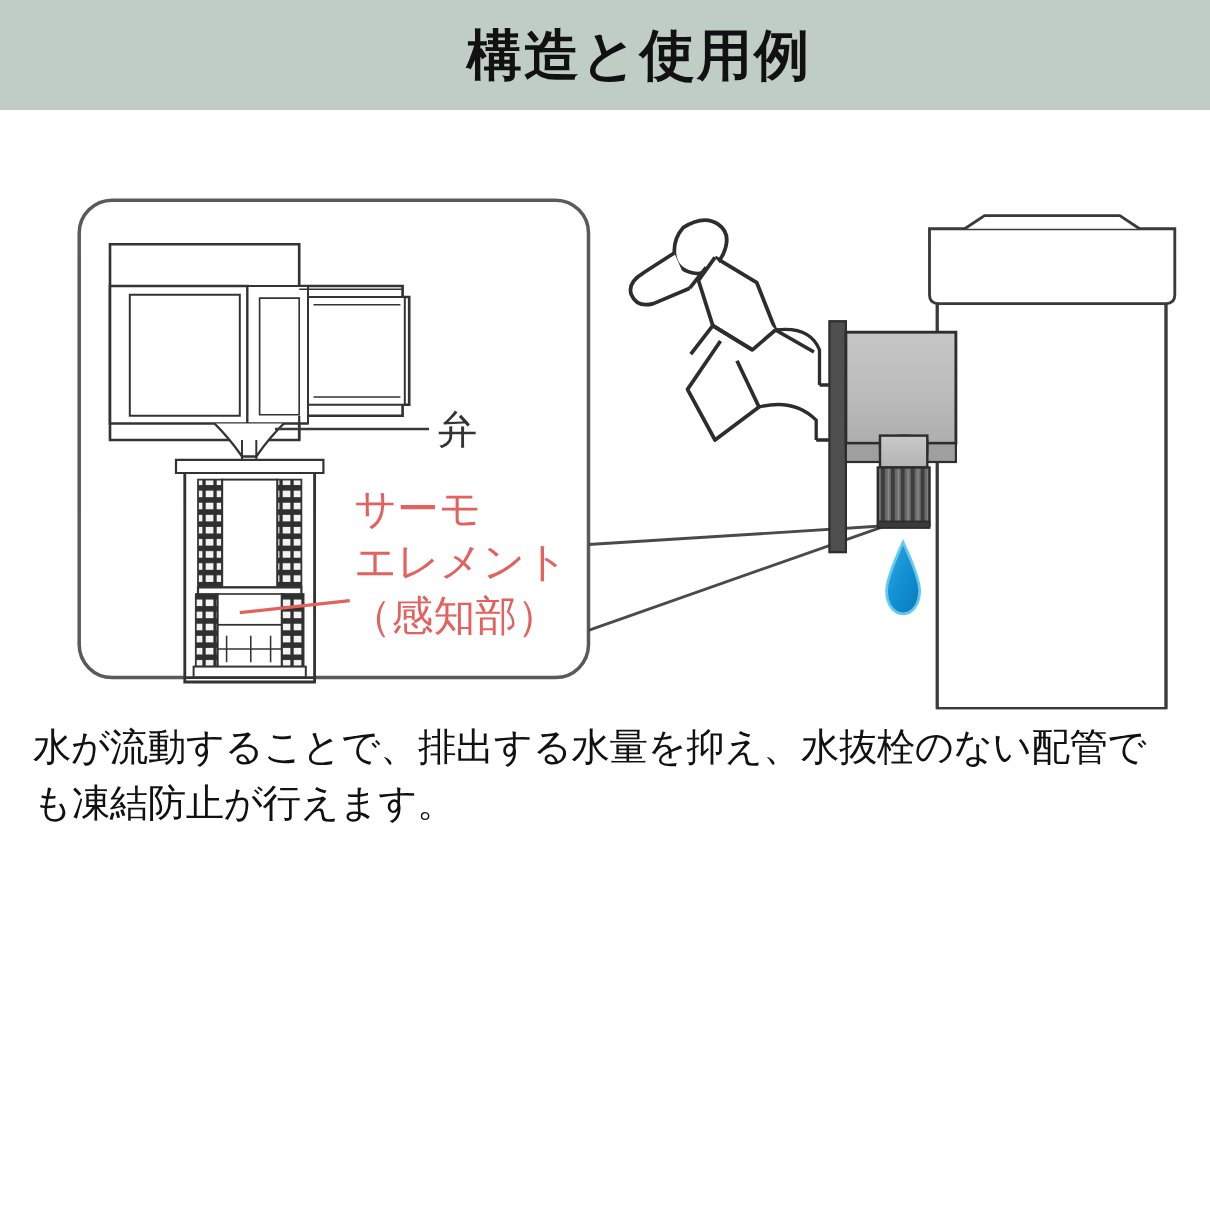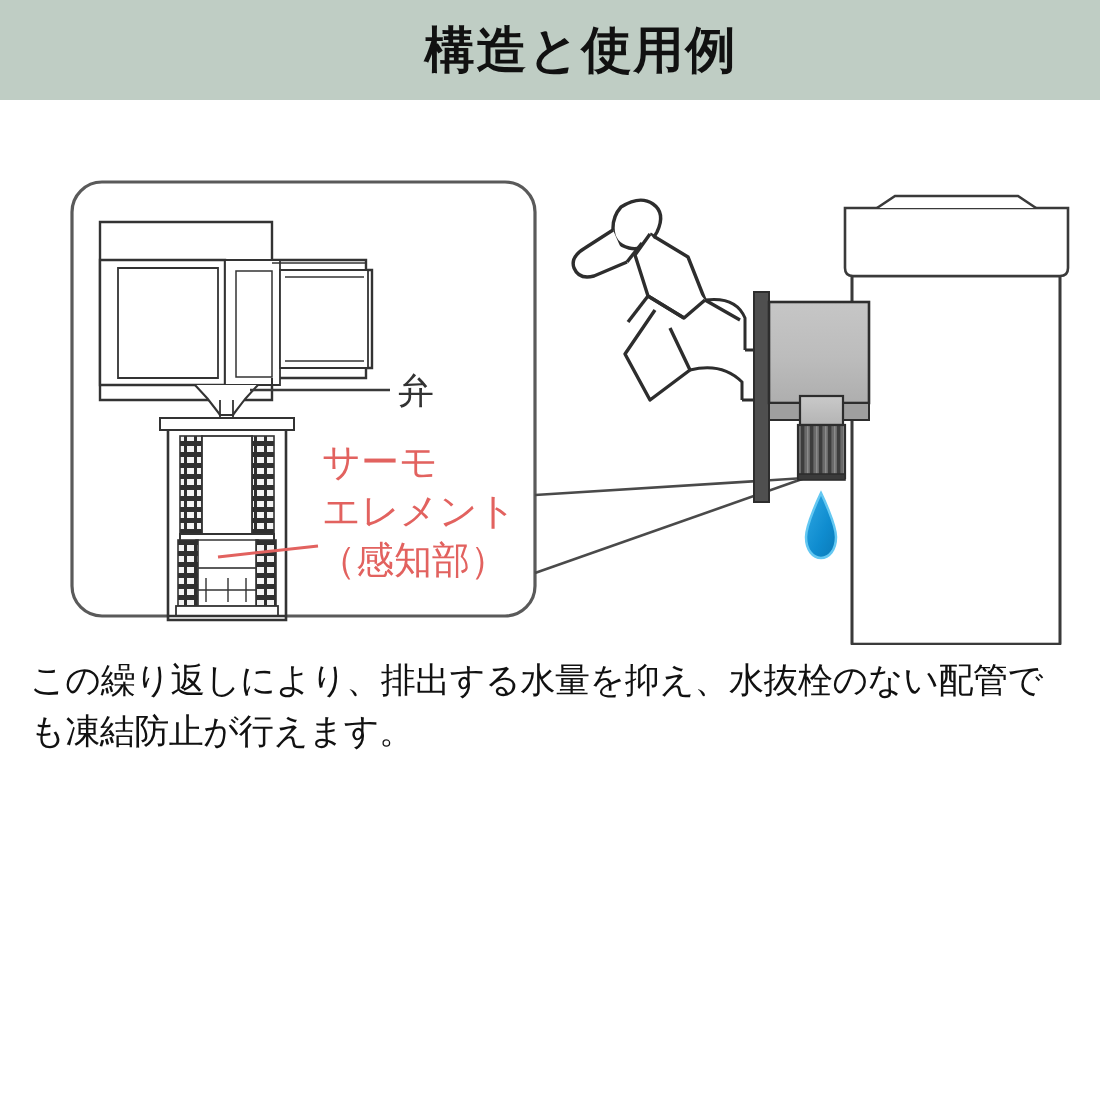--- a/index.html
+++ b/index.html
@@ -192,16 +192,16 @@
 
       <g>
         <path d="M821 393 C821 393 806 424 806 437 C806 450 813 458 821 458
                  C829 458 836 450 836 437 C836 424 821 393 821 393 Z" fill="url(#gDrop)" stroke="#64c8f2" stroke-width="2.5"></path>
       </g>
 
     </svg>
   </div>
 
   <div class="bodytext">
-    <p>この繰り返しにより、排出する水量を抑え、水抜栓のない配管でも凍結防止が行えます。</p>
+    <p>水が流動することで、排出する水量を抑え、水抜栓のない配管でも凍結防止が行えます。</p>
   </div>
 
 </div>
 
 </body></html>

